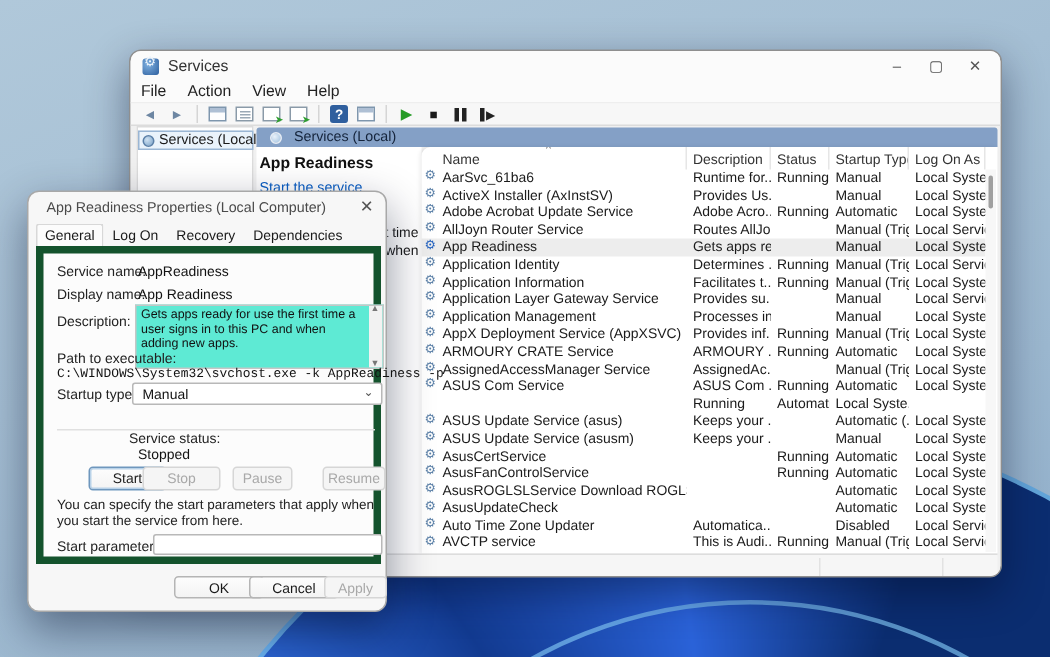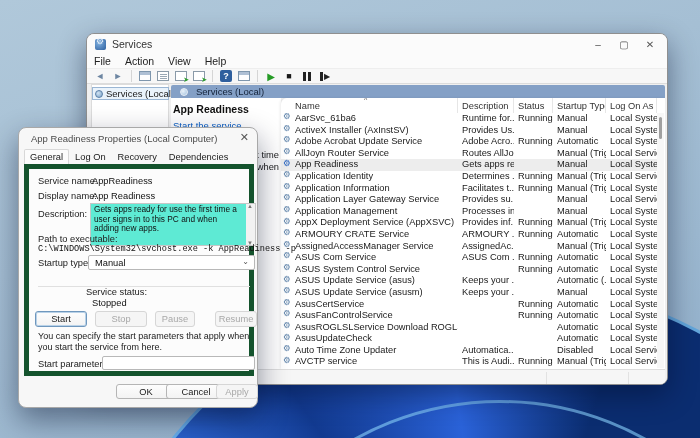--- a/index.html
+++ b/index.html
@@ -109,21 +109,21 @@
   .desc-scroll i.up{top:-1px;}
   .desc-scroll i.dn{bottom:-1px;}
   .path-text{position:absolute;left:9px;top:75px;font-size:8.6px;color:#111;white-space:nowrap;font-family:Liberation Mono, monospace;}
   .combo{position:absolute;left:59px;top:86px;width:167px;height:15px;border:1px solid #b8b8b8;background:#fff;border-radius:2px;}
   .combo .val{position:absolute;left:6px;top:2px;font-size:9.3px;color:#111;}
   .combo .chev{position:absolute;right:5px;top:1px;font-size:8px;color:#555;}
   .hrule{position:absolute;left:9px;top:117px;width:212px;height:1px;background:#e0e0e0;}
   .btn{position:absolute;height:16px;border:1px solid #b5b5b5;border-radius:3px;
     background:linear-gradient(#fdfdfd,#f3f3f3);font-size:9.3px;color:#1a1a1a;
     display:flex;align-items:center;justify-content:center;}
-  .btn.focused{border-color:#6f97bd;box-shadow:0 0 0 1px #b9d2e8 inset;}
+  .btn.focused{border-color:#6f97bd;box-shadow:0 0 0 1px #b9d2e8 inset;margin-left:24px;}
   .btn.disabled{color:#a8a8a8;border-color:#d6d6d6;background:#f5f5f5;}
   .help-text{position:absolute;left:9px;top:162px;width:214px;font-size:9px;line-height:10.5px;color:#222;}
   .sp-input{position:absolute;left:73px;top:187px;width:153px;height:14px;border:1px solid #b8b8b8;background:#fff;border-radius:2px;}
   .dlg-btn{height:15px;width:60px;top:256px;}
 </style>
 </head>
 <body>
 
 <div class="desktop">
   <div class="bloom"></div>
@@ -333,24 +333,20 @@
     <div class="cell c-name">
       <span class="row-icon"></span>
       <span class="cname">ASUS Com Service</span>
     </div>
     <div class="cell">ASUS Com ...</div>
     <div class="cell">Running</div>
     <div class="cell">Automatic</div>
     <div class="cell">Local Syste...</div>
   </div>
             <div class="lv-row">
-    <div class="cell c-name">
-      <span class="row-icon"></span>
-      <span class="cname">ASUS System Control Service</span>
-    </div>
     <div class="cell"></div>
     <div class="cell">Running</div>
     <div class="cell">Automatic</div>
     <div class="cell">Local Syste...</div>
   </div>
             <div class="lv-row">
     <div class="cell c-name">
       <span class="row-icon"></span>
       <span class="cname">ASUS Update Service (asus)</span>
     </div>

